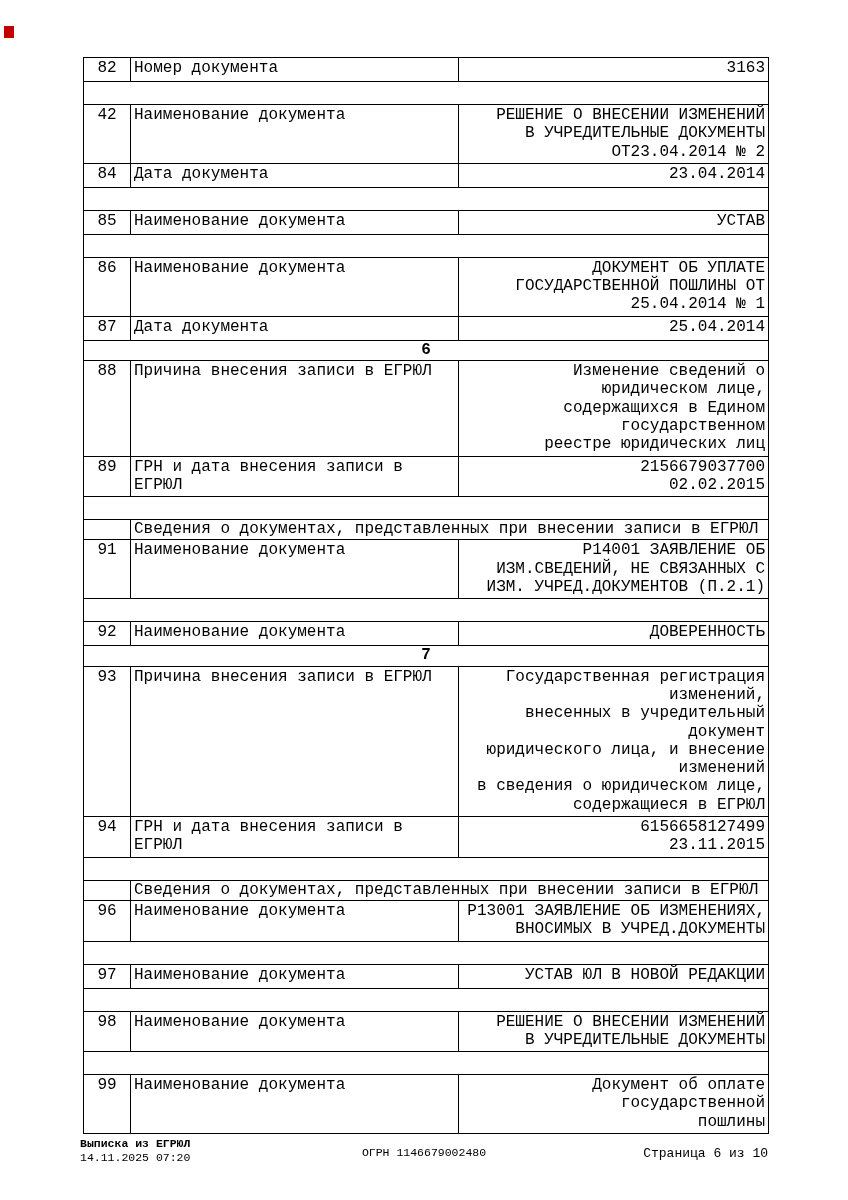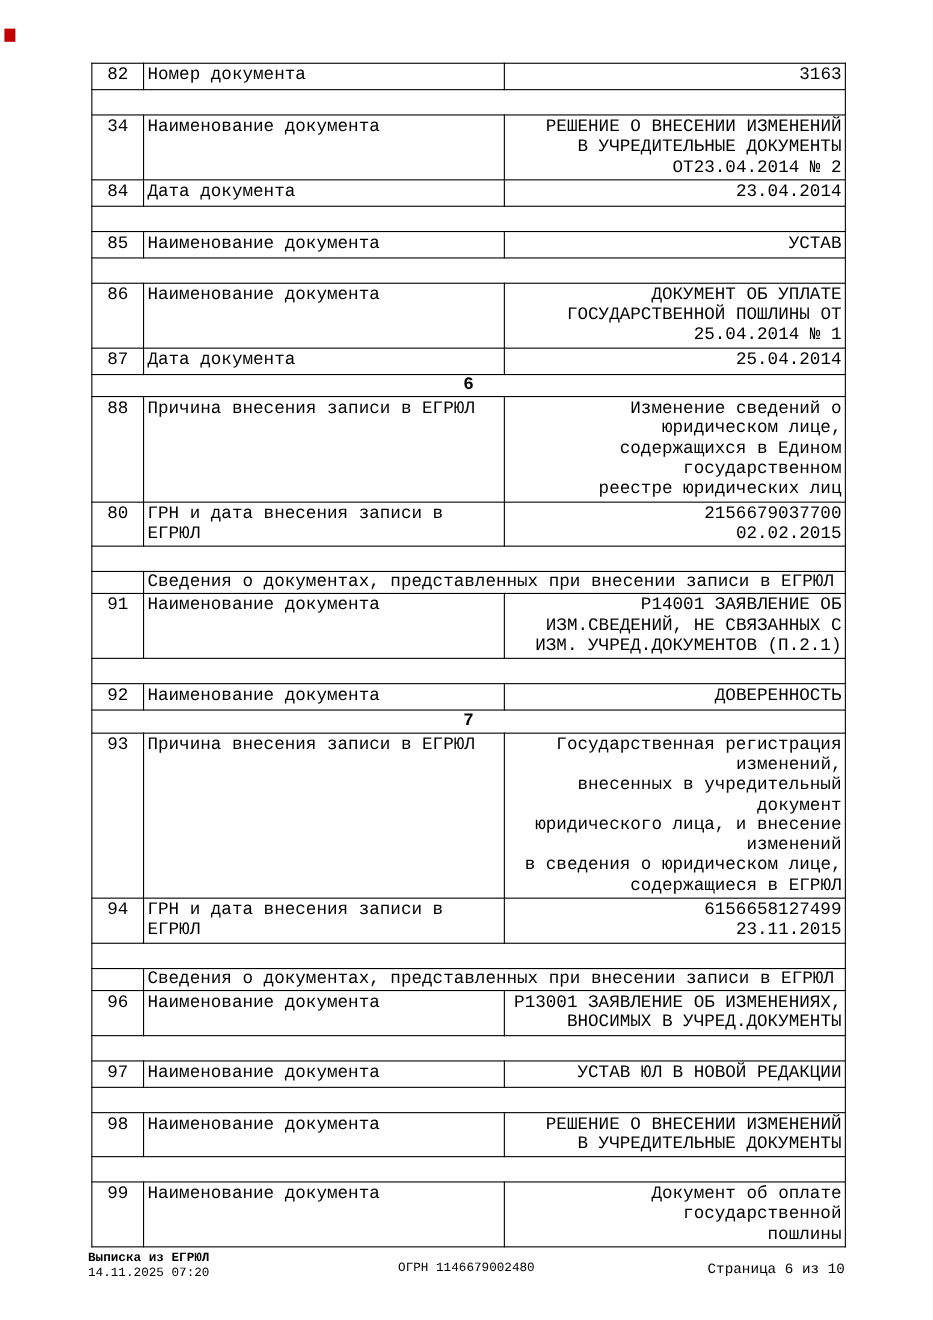--- a/index.html
+++ b/index.html
@@ -77,21 +77,21 @@
     <tbody>
         <tr>
           <td class="num">82</td>
           <td class="lbl">Номер документа</td>
           <td class="val">3163</td>
         </tr>
         <tr>
           <td class="spacer" colspan="3"></td>
         </tr>
         <tr>
-          <td class="num">34</td>
+          <td class="num">42</td>
           <td class="lbl">Наименование документа</td>
           <td class="val">РЕШЕНИЕ О ВНЕСЕНИИ ИЗМЕНЕНИЙ
 В УЧРЕДИТЕЛЬНЫЕ ДОКУМЕНТЫ
 ОТ23.04.2014 № 2</td>
         </tr>
         <tr>
           <td class="num">84</td>
           <td class="lbl">Дата документа</td>
           <td class="val">23.04.2014</td>
         </tr>
@@ -122,21 +122,21 @@
           <td class="section" colspan="3">6</td>
         </tr>
         <tr>
           <td class="num">88</td>
           <td class="lbl">Причина внесения записи в ЕГРЮЛ</td>
           <td class="val">Изменение сведений о юридическом лице,
 содержащихся в Едином государственном
 реестре юридических лиц</td>
         </tr>
         <tr>
-          <td class="num">80</td>
+          <td class="num">89</td>
           <td class="lbl">ГРН и дата внесения записи в ЕГРЮЛ</td>
           <td class="val">2156679037700
 02.02.2015</td>
         </tr>
         <tr>
           <td class="spacer" colspan="3"></td>
         </tr>
         <tr>
           <td class="subnum"></td>
           <td class="subheader" colspan="2">Сведения о документах, представленных при внесении записи в ЕГРЮЛ</td>

